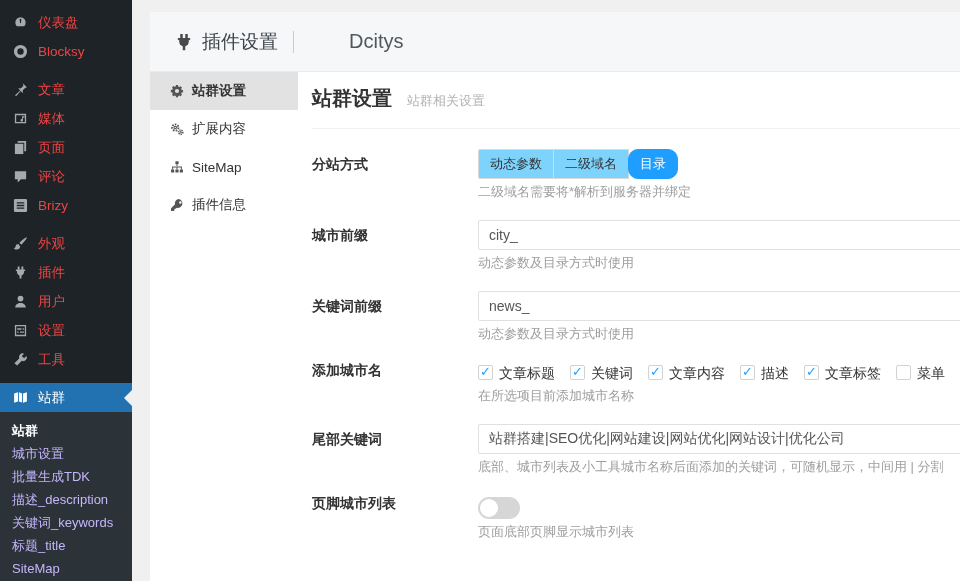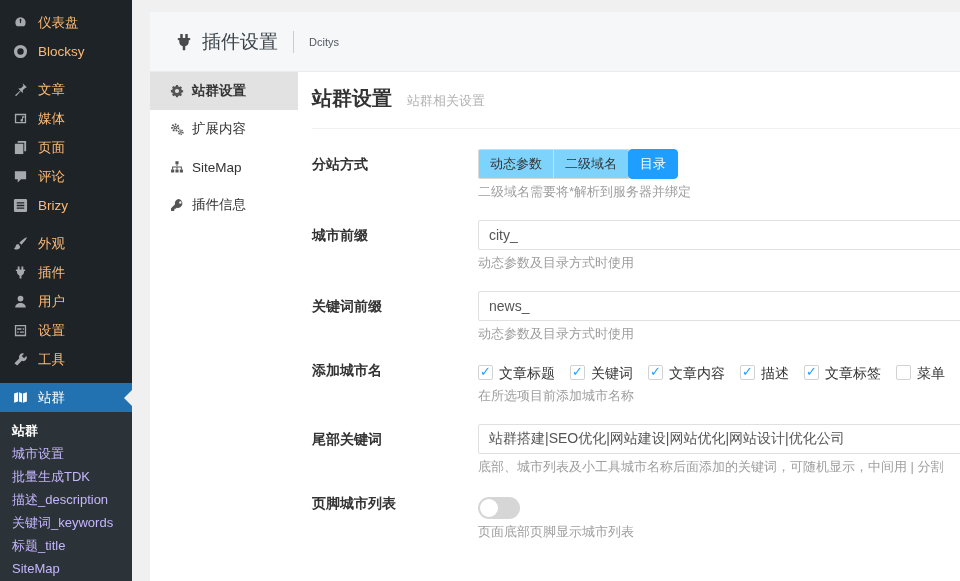--- a/index.html
+++ b/index.html
@@ -2,40 +2,40 @@
 <html><head>
 <meta charset="utf-8">
 <style>
   * { margin:0; padding:0; box-sizing:border-box; }
   html,body { width:960px; height:581px; overflow:hidden; }
   body { font-family:"Liberation Sans","DejaVu Sans",sans-serif; background:#f0f0f1; font-size:14px; color:#333; }
   .app { display:flex; width:960px; height:581px; }
 
   
   .sidebar { width:132px; min-width:132px; background:#1d2327; color:#f0f0f1; padding-top:8px; height:100%; }
-  .sb-item { position:relative; display:flex; align-items:center; height:29px; padding:0 8px 0 11px; font-size:13.5px; cursor:pointer; color:#fdba74; }
+  .sb-item { position:relative; display:flex; align-items:center; height:29px; padding:0 8px 0 11px; font-size:13.5px; cursor:pointer; color:#ef4444; }
   .sb-item .ic { width:18px; height:16px; margin-right:9px; color:#a7aaad; display:flex; align-items:center; justify-content:center; flex:none; }
   .sb-item svg { width:15px; height:15px; display:block; }
   .sb-sep { height:9px; }
   .sb-item.active { background:#2271b1; color:#fff; }
   .sb-item.active .ic { color:#fff; }
   .sb-item.active::after { content:""; position:absolute; right:0; top:50%; margin-top:-8px; border:8px solid transparent; border-right-color:#f0f0f1; }
   .submenu { background:#2c3338; padding:7px 0 40px 0; }
   .sub-item { padding:5px 12px 5px 12px; font-size:13px; color:#c4b5fd; line-height:13px; cursor:pointer; }
   .sub-item.current { color:#fff; font-weight:bold; }
 
   
   .content { flex:1; background:#f0f0f1; padding:12px 0 0 18px; }
   .card { background:#fff; width:900px; min-height:569px; }
   .card-header { height:60px; background:#f6f7f9; border-bottom:1px solid #e9ebee; display:flex; align-items:center; padding-left:24px; }
   .card-header .plug { width:20px; height:20px; color:#4a4a4a; margin-right:8px; }
   .card-header .plug svg { width:20px; height:20px; display:block; }
   .card-title { font-size:19px; color:#3c434a; font-weight:normal; }
   .v-div { width:1px; height:22px; background:#ccc; margin:0 15px; }
-  .card-sub { font-size:11px; color:#50575e; }
+  .card-sub { font-size:20px; color:#50575e;margin-left:40px; }
 
   .card-body { display:flex; }
   .inner-nav { width:148px; min-width:148px; padding-top:0; }
   .nav-item { height:38px; display:flex; align-items:center; padding-left:18px; font-size:13.5px; color:#333; cursor:pointer; }
   .nav-item .ic { width:17px; margin-right:7px; color:#555; display:flex; align-items:center; justify-content:center; }
   .nav-item svg { width:14px; height:14px; display:block; }
   .nav-item.active { background:#e2e2e2; font-weight:bold; }
 
   .main { flex:1; padding:13px 0 0 14px; }
   .main-title { padding-bottom:16px; border-bottom:1px solid #f0f0f0; margin-bottom:20px; display:flex; align-items:baseline; }
@@ -44,21 +44,21 @@
 
   .row { display:flex; margin-bottom:19px; }
   .row .lbl { width:166px; min-width:166px; font-weight:bold; font-size:14px; color:#333; padding-top:7px; }
   .row.short .lbl { padding-top:0; }
   .hint { margin-top:4px; font-size:13px; color:#9e9e9e; }
 
   .btn-group { display:flex; }
   .seg { height:30px; padding:0 11px; background:#7dd3fc; border:1px solid #d9d9d9; font-size:13px; color:#333; font-family:inherit; cursor:pointer; margin-left:-1px; }
   .seg:first-child { margin-left:0; border-radius:2px 0 0 2px; }
   .seg:last-child { border-radius:0 2px 2px 0; }
-  .seg.active { background:#1e9fff; border-color:#1e9fff; color:#fff; border-radius:4px; position:relative; }
+  .seg.active { background:#1e9fff; border-color:#1e9fff; color:#fff; border-radius:10px; position:relative; }
 
   .txt { width:565px; height:30px; border:1px solid #e0e0e0; border-radius:2px; padding:0 10px; font-size:14px; color:#555; font-family:inherit; background:#fff; outline:none; }
 
   .cb-row { display:flex; align-items:center; flex-wrap:nowrap; padding-top:3px; }
   .cb { display:flex; margin-right:15px; cursor:pointer; white-space:nowrap; }
   .cb .box { width:15px; height:15px; border:1px solid #d2d2d2; border-radius:2px; background:#fff; margin-right:6px; position:relative; flex:none; }
   .cb .box.on::after { content:"\2713"; position:absolute; left:1px; top:-2px; font-size:13px; font-weight:bold; color:#1e9fff; }
   .cb .cb-lbl { font-size:14px; color:#333; }
 
   .switch { width:42px; height:22px; border-radius:11px; background:#d6d6d6; position:relative; cursor:pointer; margin-top:2px; }

